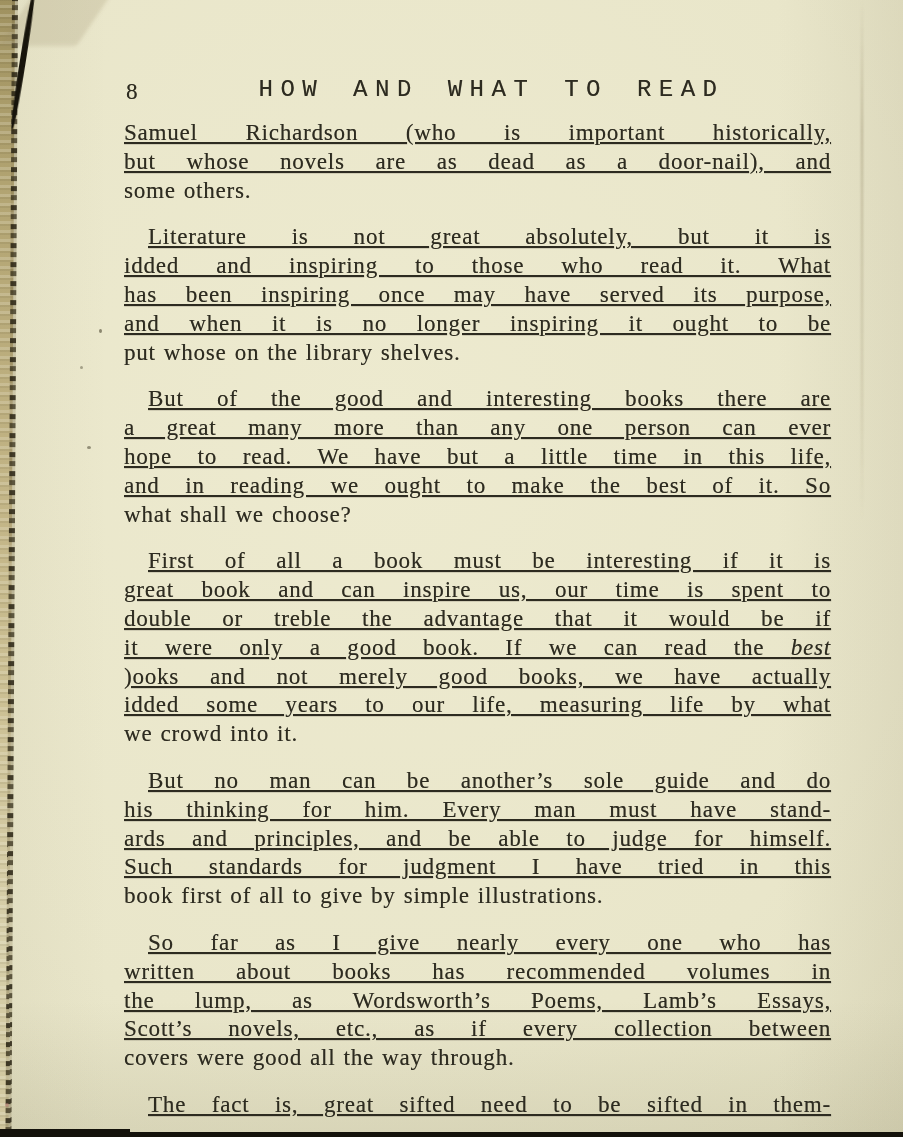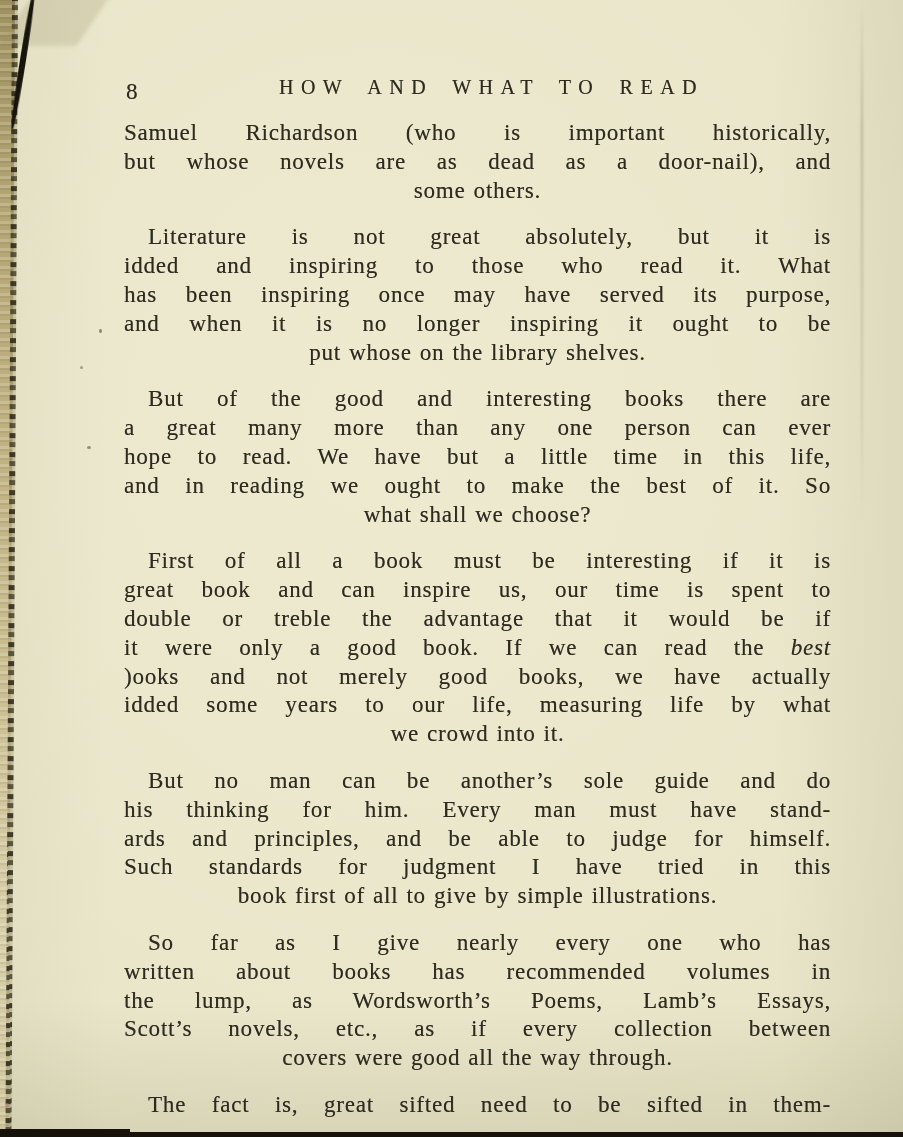--- a/index.html
+++ b/index.html
@@ -98,43 +98,43 @@
     width: 707px; height: 34px;
   }
   .page-number {
     position: absolute; left: 2px; top: 3px;
     font-size: 23px;
     text-shadow: 0.2px 0.3px 0.6px rgba(43,41,32,0.55);
   }
   .head-title {
     position: absolute; left: calc(50% + 14px); top: 0;
     transform: translateX(-50%);
-    font-size: 20px;
+    font-size: 24px;
     letter-spacing: 7.5px;
     word-spacing: 7px;
     white-space: nowrap;
     text-shadow: 0.2px 0.3px 0.6px rgba(43,41,32,0.55);
+    font-family: Liberation Mono, monospace;
   }
 
   
   .text-column {
     position: absolute; left: 124px; top: 119px;
     width: 707px;
   }
   .para + .para { margin-top: 18px; }
   .line {
     height: 28.8px; line-height: 28.8px;
     font-size: 23px;
     letter-spacing: 0.8px;
     word-spacing: 1.5px;
     white-space: normal;
     text-shadow: 0.2px 0.3px 0.6px rgba(43,41,32,0.5);
-    text-align: center;
-  }
-  .line.just { text-align: justify; text-align-last: justify; }
+  }
+  .line.just { text-align: justify; text-align-last: justify; text-decoration: underline; }
   .line.indent { padding-left: 24px; }
 </style>
 </head>
 <body>
 
 <div class="scan">
   <div class="paper"></div>
 
   <div class="binding-edge">
     <div class="binding-crease"></div>

